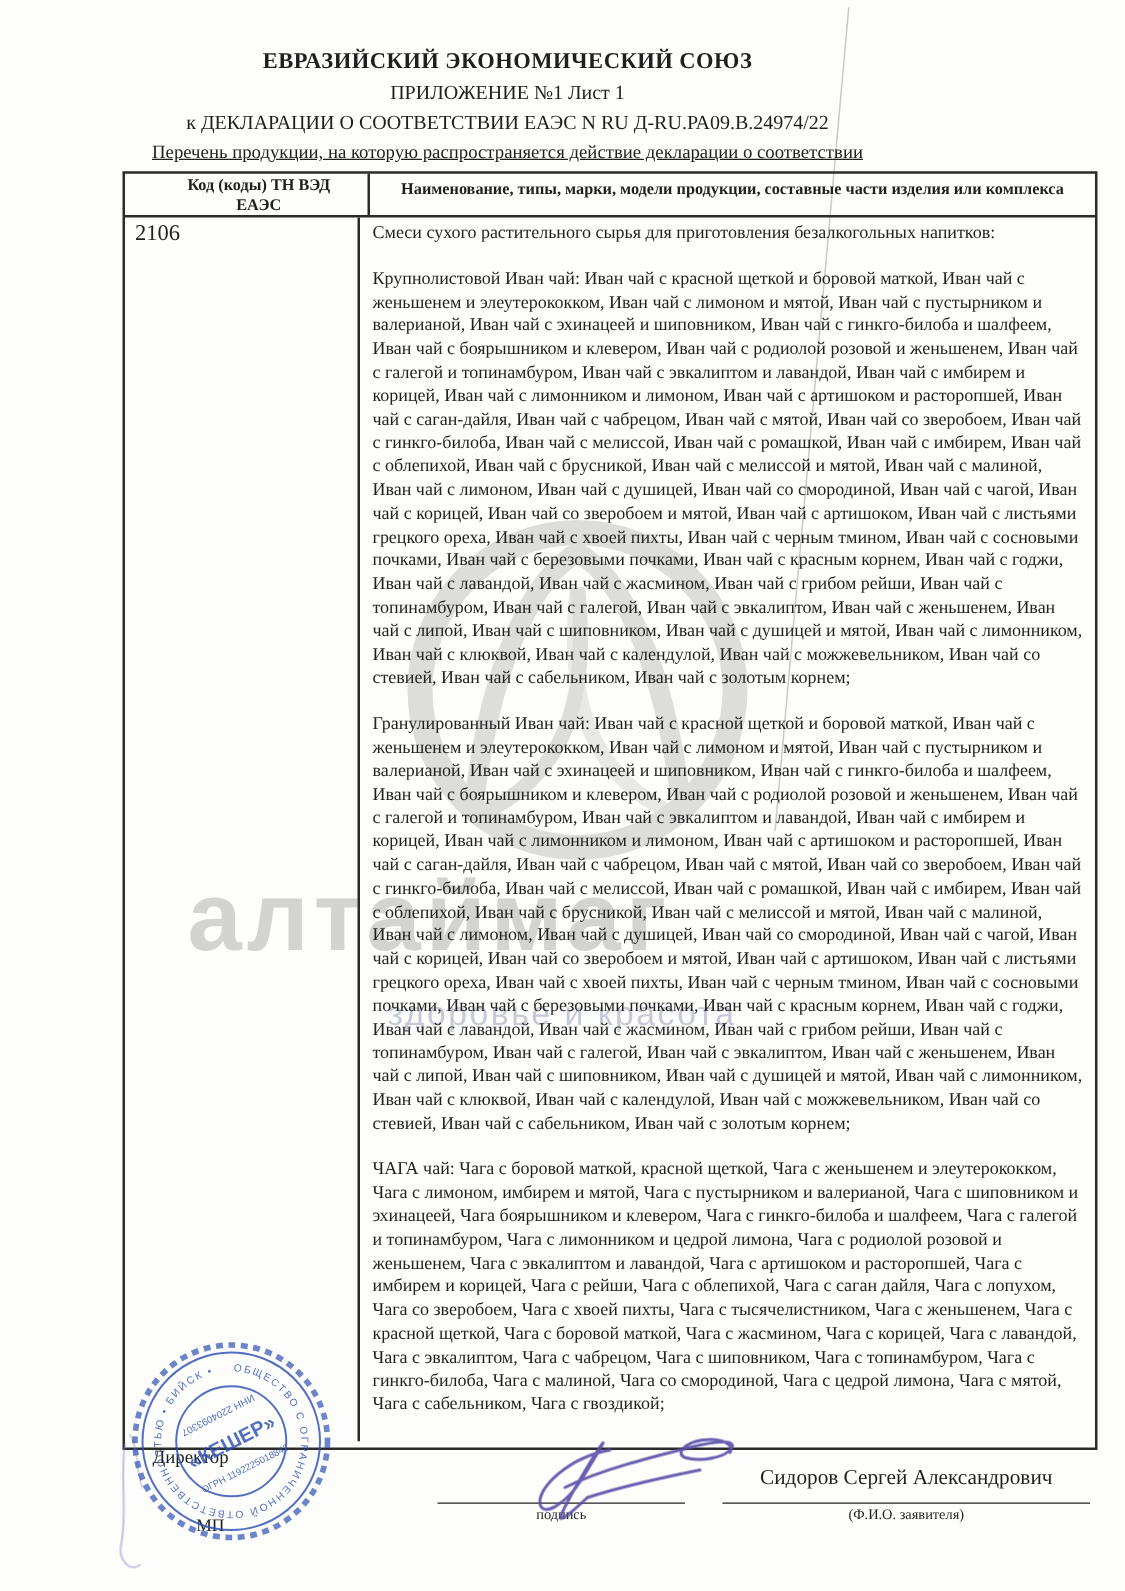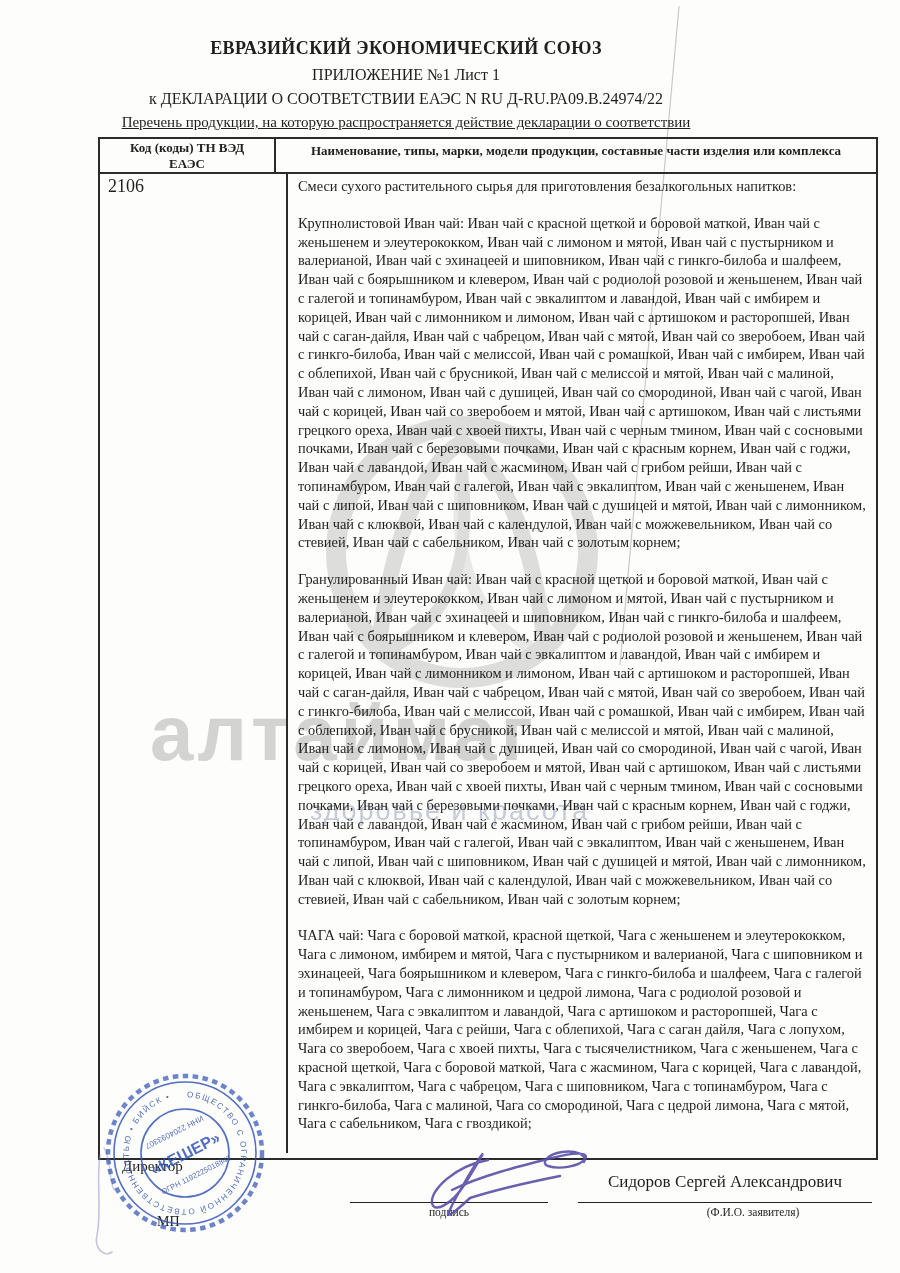--- a/index.html
+++ b/index.html
@@ -9,21 +9,21 @@
     font-family:"Liberation Serif","DejaVu Serif",serif;color:#1f1f1f;
   }
   .hdr{position:absolute;left:0;width:812px;text-align:center;white-space:nowrap;}
   .hdr-title{top:38px;font-size:18px;font-weight:bold;letter-spacing:.4px;}
   .hdr-sub1{top:66px;font-size:16px;text-align:center;}
   .hdr-sub2{top:90px;font-size:16px;}
   .hdr-sub3{top:114px;font-size:15px;text-decoration:underline;}
 
   .doc-table{position:absolute;left:98px;top:137px;width:776px;height:1019px;
     border:2px solid #2b2b2b;background:transparent;}
-  .thead{display:flex;border-bottom:2px solid #2b2b2b;}
+  .thead{display:flex;border-bottom:2px solid #2b2b2b;padding-left:20px;}
   .th1{width:170px;border-right:2px solid #2b2b2b;text-align:center;
        font-weight:bold;font-size:13px;line-height:15.5px;padding:1px 2px;}
   .th2{flex:1;text-align:center;font-weight:bold;font-size:13px;padding:4px 2px;}
   .tbody{display:flex;height:979px;}
   .td1{width:170px;border-right:2px solid #2b2b2b;padding:2px 8px;font-size:18px;}
   .td2{flex:1;padding:3px 8px 0 10px;font-size:14.4px;line-height:18.8px;overflow:hidden;}
   .td2 p{margin:0 0 18px 0;}
 
   .wm{position:absolute;pointer-events:none;}
   .wm-big{left:0;top:688px;width:900px;text-align:left;padding-left:150px;
@@ -34,21 +34,21 @@
     font-size:27px;letter-spacing:2px;color:#9aa2b8;opacity:.55;}
 
   .f-label{position:absolute;font-size:15px;}
   .f-director{left:122px;top:1158px;}
   .f-mp{left:157px;top:1214px;font-size:14px;}
   .sig-line{position:absolute;height:0;border-top:1.6px solid #222;}
   .sig-line-left{left:350px;top:1202px;width:198px;}
   .sig-line-right{left:578px;top:1202px;width:294px;}
   .f-caption{position:absolute;font-size:11.5px;text-align:center;}
   .f-podpis{left:350px;top:1206px;width:198px;}
-  .f-fio{left:606px;top:1206px;width:294px;}
+  .f-fio{left:578px;top:1206px;width:294px;}
   .f-name{position:absolute;left:578px;top:1172px;width:294px;
     text-align:center;font-size:17px;white-space:nowrap;}
   svg{position:absolute;left:0;top:0;}
 </style>
 </head>
 <body>
 
 <div class="page">
 
   <svg width="900" height="1273" viewBox="0 0 900 1273">

